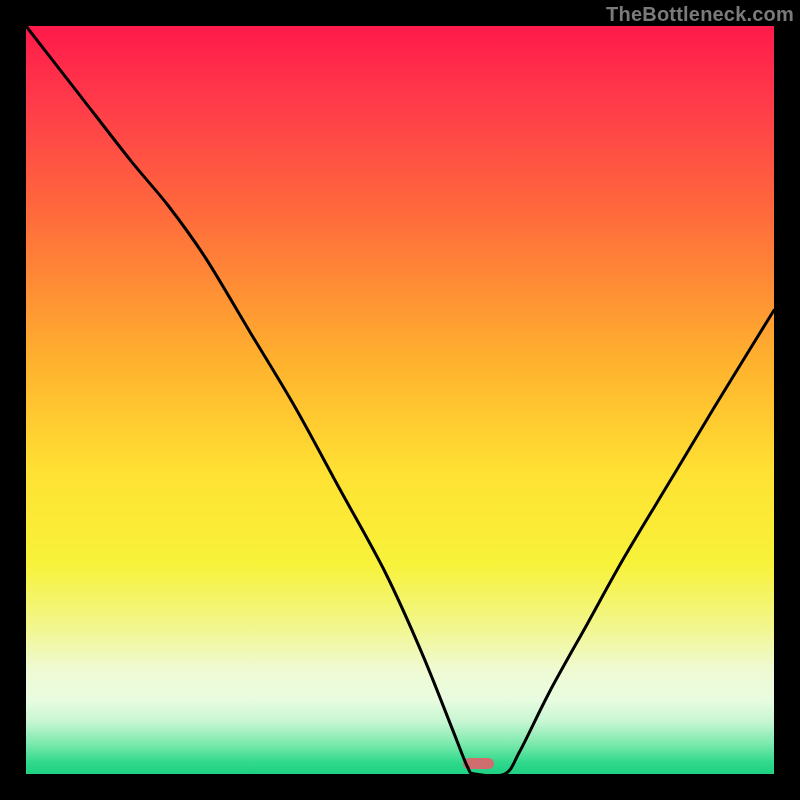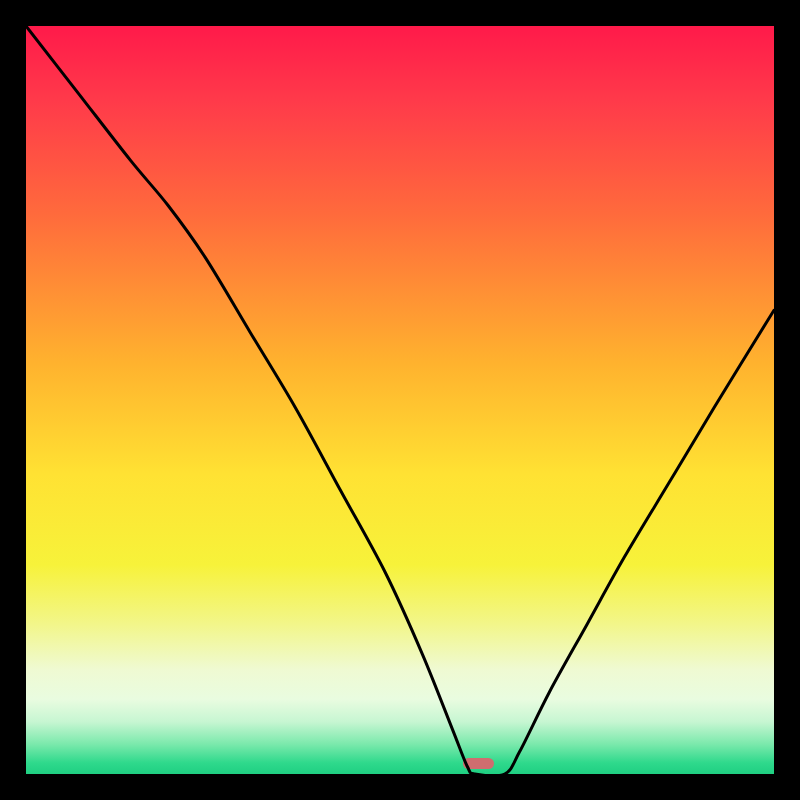--- a/index.html
+++ b/index.html
@@ -78,13 +78,14 @@
       <rect x="0" y="0" width="748" height="748" fill="url(#bg)"></rect>
     </svg>
 
     <div class="marker" style="left: 436.832px; top: 732.292px; width: 31.416px; height: 10.472px;"></div>
 
     <svg class="curve" width="748" height="748" viewBox="0 0 748 748" preserveAspectRatio="none">
       <path id="curve-path" d="M 0 0 C 8.377600000000001 10.77119999999999, 35.604800000000004 45.777599999999936, 52.36000000000001 67.31999999999994 C 69.11520000000002 88.86239999999994, 90.35840000000002 116.68799999999997, 104.72000000000001 134.64 C 119.08160000000001 152.59199999999998, 130.15200000000002 163.96159999999998, 142.12 179.51999999999998 C 154.088 195.0784, 166.35519999999997 211.5344, 179.51999999999998 231.88 C 192.6848 252.2256, 210.0384 282.744, 224.4 306.68 C 238.76160000000002 330.616, 254.9184 356.34720000000004, 269.28 381.48 C 283.6416 406.6128, 299.79839999999996 437.4304, 314.15999999999997 463.76 C 328.5216 490.08959999999996, 345.87519999999995 519.7103999999999, 359.03999999999996 546.04 C 372.2048 572.3696, 385.6688 603.1872, 396.44 628.3199999999999 C 407.2112 653.4527999999999, 419.1792 685.168, 426.35999999999996 703.12 C 433.54079999999993 721.072, 437.7296 733.3392, 441.32 740.52 C 444.9104 747.7008, 442.81600000000003 746.8032, 448.8 748 C 454.784 749.1968, 471.53920000000005 751.5904, 478.72 748 C 485.9008 744.4096, 486.49920000000003 738.7248, 493.68 725.56 C 500.8608 712.3951999999999, 512.8288 686.0656, 523.6 665.72 C 534.3712 645.3744, 549.032 619.9424, 561 598.4 C 572.968 576.8575999999999, 585.2352 553.8192, 598.4 531.08 C 611.5648 508.34080000000006, 628.9183999999999 480.21599999999995, 643.28 456.28 C 657.6416 432.344, 671.4048 409.0064, 688.1600000000001 381.48 C 704.9152000000001 353.95360000000005, 738.4256 299.7984, 748 284.24" fill="none" stroke="#000" stroke-width="3" stroke-linejoin="round" stroke-linecap="round"></path>
     </svg>
   </div>
 
+  <div class="watermark">TheBottleneck.com</div>
 </div>
 
 </body></html>

